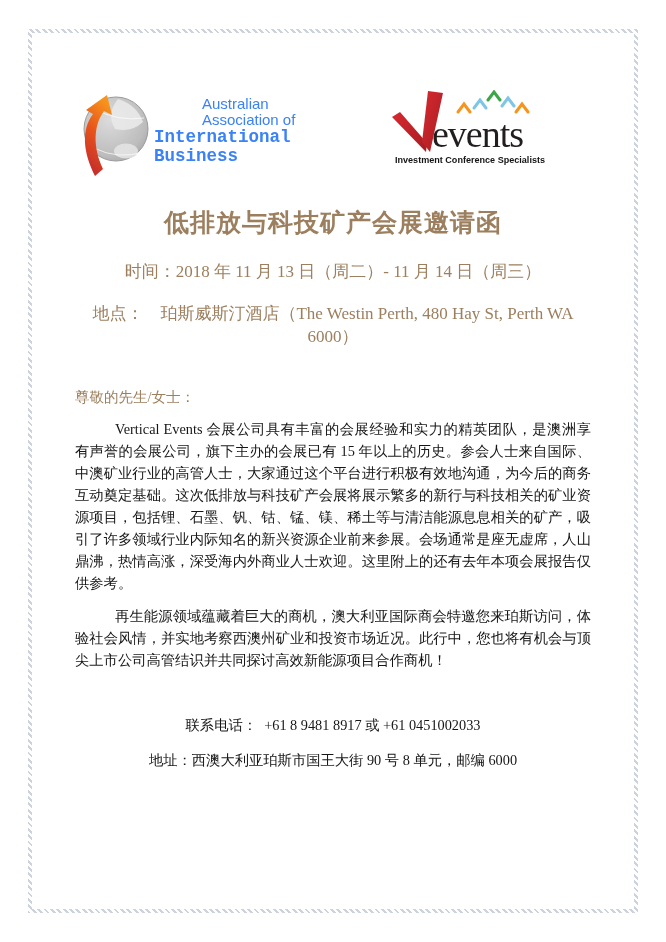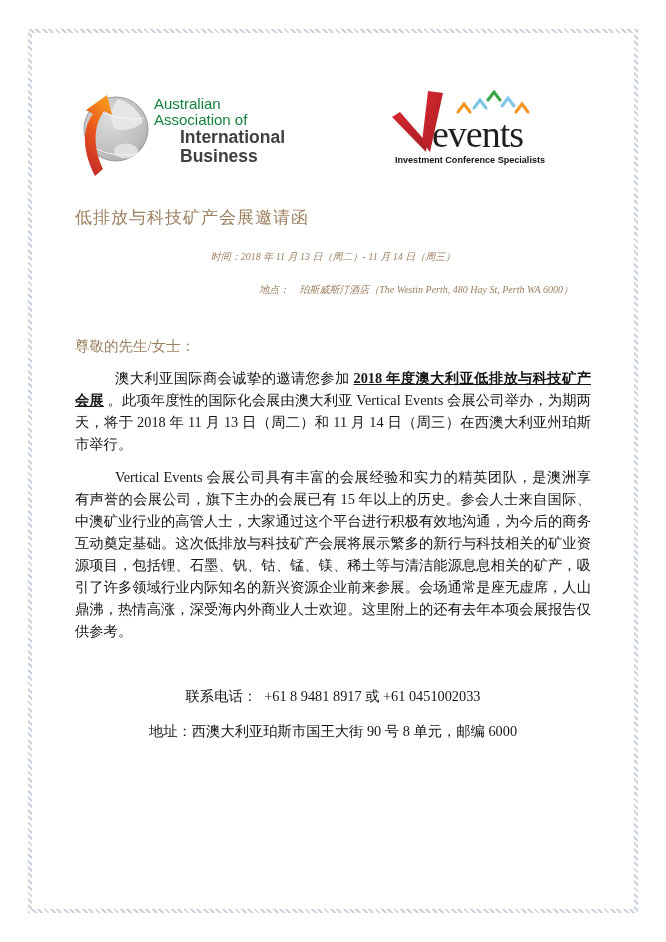--- a/index.html
+++ b/index.html
@@ -23,41 +23,40 @@
   .logos{
     margin-top:88px;
     display:flex;
     justify-content:space-between;
     align-items:flex-start;
     padding:0 3px 0 3px;
   }
   .logo-aaib{display:flex;align-items:flex-start;}
   .logo-ve{margin-right:38px;margin-top:2px;}
   .aaib-text{margin-left:4px;padding-top:8px;line-height:1;}
-  .aaib-gray{font-family:"Liberation Sans","DejaVu Sans",sans-serif;color:#15803d;font-size:15px;line-height:16px;}
-  .aaib-black{font-family:Liberation Sans, sans-serif;color:#404040;font-size:17.5px;font-weight:bold;line-height:19px;margin-left:26px;}
+  .aaib-gray{font-family:"Liberation Sans","DejaVu Sans",sans-serif;color:#3b82f6;font-size:15px;line-height:16px;margin-left:48px;}
+  .aaib-black{font-family:Liberation Mono, monospace;color:#3b82f6;font-size:17.5px;font-weight:bold;line-height:19px;}
   
   h1.title{
     margin:28px 0 0 0;
-    text-align:left;
-    font-size:17px;
-    font-weight:normal;
+    text-align:center;
+    font-size:25px;
+    font-weight:bold;
     color:#9c7f5e;
     letter-spacing:1px;
   }
   .meta{
-    margin:18px;
+    margin:0;
     text-align:center;
     color:#9c7f5e;
-    font-size:10px;
+    font-size:17px;
     white-space:pre-wrap;
-    font-style:italic;
   }
   .meta.time{margin-top:21px;}
-  .meta.loc{margin-top:19px;text-align:right;}
+  .meta.loc{margin-top:19px;}
   
   .salutation{
     margin:40px 0 0 0;
     color:#9c7f5e;
     font-size:14.5px;
     white-space:pre-wrap;
   }
   p.para{
     margin:11px 0 0 0;
     font-size:14.3px;
@@ -139,23 +138,23 @@
       </div>
     </header>
 
     <h1 class="title">低排放与科技矿产会展邀请函</h1>
 
     <p class="meta time">时间：2018 年 11 月 13 日（周二）- 11 月 14 日（周三）</p>
     <p class="meta loc">地点：　珀斯威斯汀酒店（The Westin Perth, 480 Hay St, Perth WA 6000）</p>
 
     <p class="salutation">尊敬的先生/女士：</p>
 
-    <p class="para"><span>澳大利亚国际商会诚挚的邀请您参加 </span><span class="hl">2018 年度澳大利亚低排放与科技矿产会展</span><span> 。此项年度性的国际化会展由澳大利亚 Vertical Events 会展公司举办，为期两天，将于 2018 年 11 月 13 日（周二）和 11 月 14 日（周三）在西澳大利亚州珀斯市举行。</span></p>
 
     <p class="para">Vertical Events 会展公司具有丰富的会展经验和实力的精英团队，是澳洲享有声誉的会展公司，旗下主办的会展已有 15 年以上的历史。参会人士来自国际、中澳矿业行业的高管人士，大家通过这个平台进行积极有效地沟通，为今后的商务互动奠定基础。这次低排放与科技矿产会展将展示繁多的新行与科技相关的矿业资源项目，包括锂、石墨、钒、钴、锰、镁、稀土等与清洁能源息息相关的矿产，吸引了许多领域行业内际知名的新兴资源企业前来参展。会场通常是座无虚席，人山鼎沸，热情高涨，深受海内外商业人士欢迎。这里附上的还有去年本项会展报告仅供参考。</p>
+    <p class="para">再生能源领域蕴藏着巨大的商机，澳大利亚国际商会特邀您来珀斯访问，体验社会风情，并实地考察西澳州矿业和投资市场近况。此行中，您也将有机会与顶尖上市公司高管结识并共同探讨高效新能源项目合作商机！</p>
 
     <div class="contact">
       <p>联系电话：  +61 8 9481 8917 或 +61 0451002033</p>
       <p>地址：西澳大利亚珀斯市国王大街 90 号 8 单元，邮编 6000</p>
 
     </div>
 
   </div>
 </div>
 

